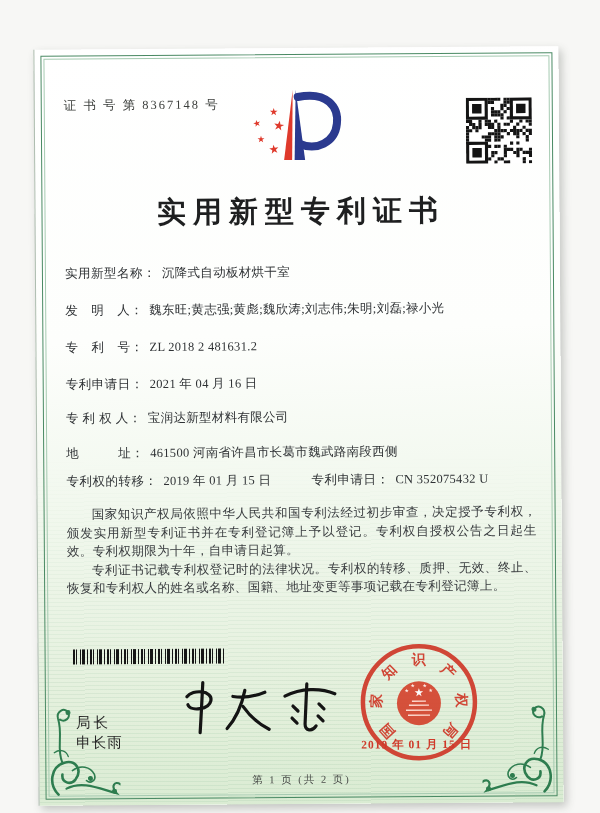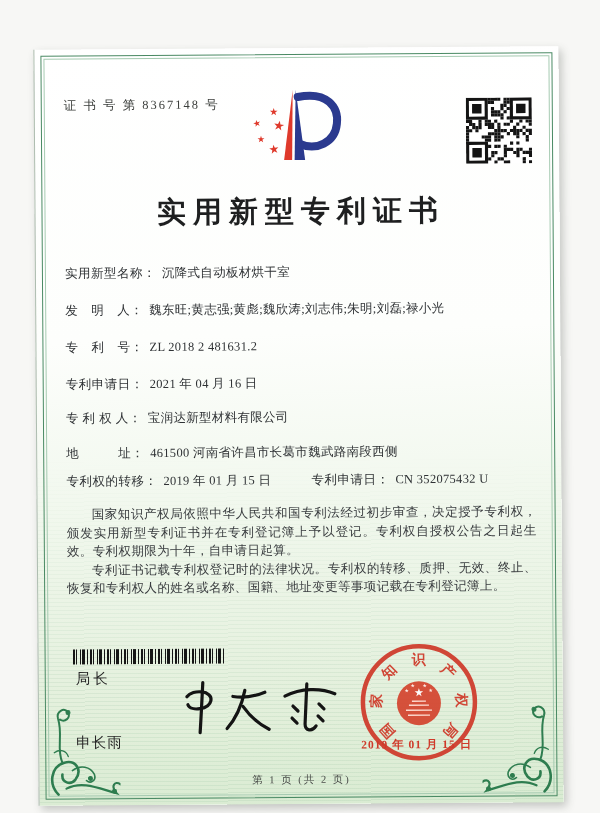--- a/index.html
+++ b/index.html
@@ -35,21 +35,21 @@
   .frow{position:absolute;left:0;right:0;font-size:12.5px;color:#2f3235;white-space:nowrap;}
   .frow .lbl{letter-spacing:.5px;}
   .frow .val{margin-left:6px;letter-spacing:.3px;}
   .pair2{position:absolute;left:245px;top:0;}
   .paras{position:absolute;left:29px;width:470px;top:456px;font-size:12.5px;color:#393c3f;}
   .paras p{margin:0;text-indent:2em;line-height:18.5px;text-align:justify;letter-spacing:.4px;}
   .barcode{
     position:absolute;left:34px;top:600px;width:153px;height:15px;
     background:repeating-linear-gradient(90deg,#161616 0 2px,transparent 2px 3px,#161616 3px 4px,transparent 4px 7px,#161616 7px 8px,transparent 8px 9px,#161616 9px 12px,transparent 12px 14px,#161616 14px 15px,transparent 15px 17px);
   }
-  .director-title{position:absolute;left:37px;top:620px;font-size:14.5px;color:#262626;letter-spacing:3px;}
+  .director-title{position:absolute;left:37px;top:664px;font-size:14.5px;color:#262626;letter-spacing:3px;}
   .director-name{position:absolute;left:37px;top:684px;font-size:14.5px;color:#262626;letter-spacing:1px;}
   .signature{position:absolute;left:134px;top:630px;width:170px;height:58px;}
   .seal{position:absolute;left:317px;top:592px;width:126px;height:126px;opacity:.93;}
   .seal text{font-family:"Liberation Serif","DejaVu Serif",serif;}
   .seal-date{
     position:absolute;left:322px;top:690px;font-size:11.5px;font-weight:700;
     color:var(--seal-red,#cf3a2a);letter-spacing:1px;white-space:nowrap;
   }
   .footer{
     position:absolute;left:0;right:0;top:725px;text-align:center;

